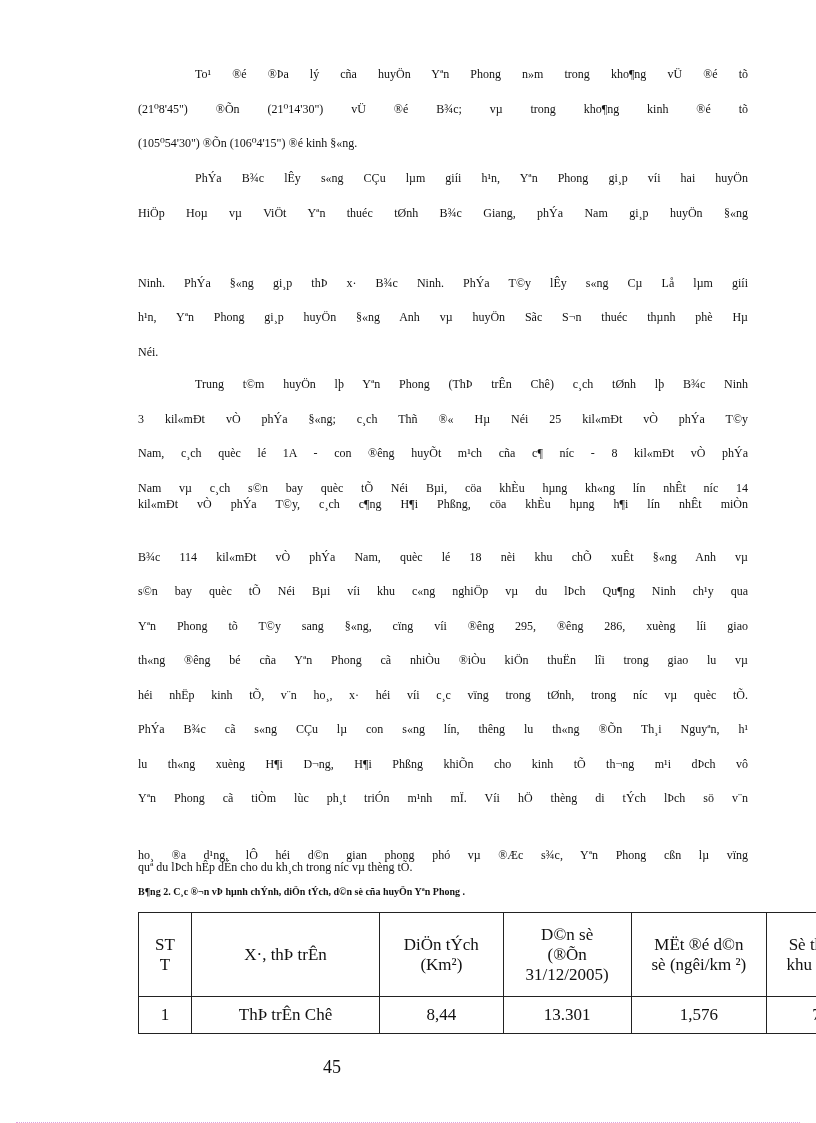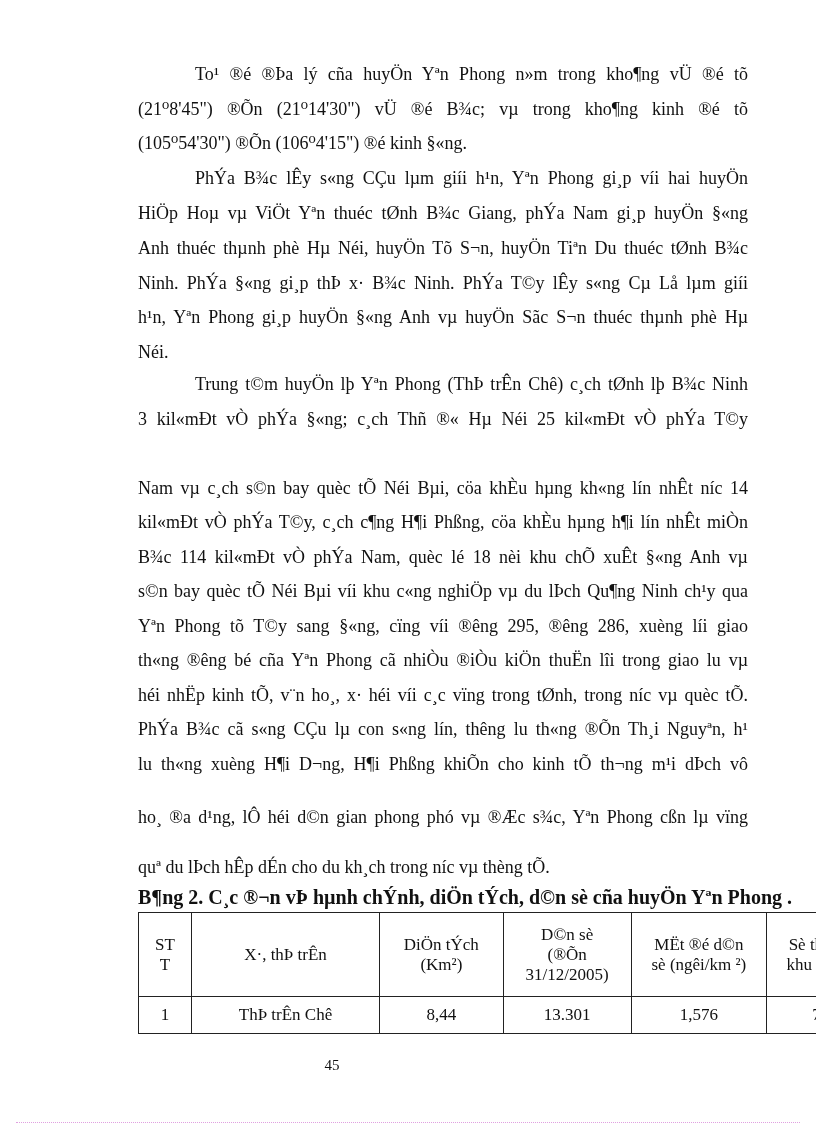--- a/index.html
+++ b/index.html
@@ -1,63 +1,64 @@
 <!DOCTYPE html>
 <html><head>
 <meta charset="utf-8">
 <style>
   html, body { margin: 0; padding: 0; background: #ffffff; }
   body { width: 816px; height: 1123px; position: relative; overflow: hidden;
          font-family: "Liberation Serif", "DejaVu Serif", serif; color: #111; }
   .page { position: absolute; left: 0; top: 0; width: 816px; height: 1123px; }
-  .line { position: absolute; left: 138px; width: 610px; font-size: 18px; line-height: 22px;
+  .line { position: absolute; left: 138px; width: 610px; font-size: 12px; line-height: 22px;
           white-space: nowrap; text-align: justify; text-align-last: justify; }
   .line.indent { left: 195px; width: 553px; }
   .line.last { text-align-last: left; }
-  .caption { position: absolute; left: 138px; top: 886px; font-size: 20px; font-weight: bold;
+  .caption { position: absolute; left: 138px; top: 886px; font-size: 10px; font-weight: bold;
              white-space: nowrap; text-align: right; }
   table.data { position: absolute; left: 138px; top: 912px; width: 729px; border-collapse: collapse;
                font-size: 17px; line-height: 20px; }
   table.data td, table.data th { border: 1.5px solid #222; text-align: center; vertical-align: middle;
                font-weight: normal; padding: 0 4px; }
   table.data tr.head { height: 84px; }
   table.data tr.row { height: 37px; }
   td.left { text-align: left; }
-  .pageno { position: absolute; left: 0; width: 664px; top: 1057px; text-align: center; font-size: 15px; }
+  .pageno { position: absolute; left: 0; width: 664px; top: 1057px; text-align: center; font-size: 18px; }
   .footer-rule { position: absolute; left: 16px; right: 16px; top: 1122px; height: 0;
                  border-top: 1px dotted #e0a0e0; }
 </style>
 </head>
 <body>
 
 <div class="page">
 
   <div class="line indent" style="top:63px">To¹ ®é ®Þa lý cña huyÖn Yªn Phong n»m trong kho¶ng vÜ ®é tõ</div>
   <div class="line" style="top:98px">(21⁰8'45") ®Õn (21⁰14'30") vÜ ®é B¾c; vµ trong kho¶ng kinh ®é tõ</div>
   <div class="line last" style="top:132px">(105⁰54'30") ®Õn (106⁰4'15") ®é kinh §«ng.</div>
 
   <div class="line indent" style="top:167px">PhÝa B¾c lÊy s«ng CÇu lµm giíi h¹n, Yªn Phong gi¸p víi hai huyÖn</div>
   <div class="line" style="top:202px">HiÖp Hoµ vµ ViÖt Yªn thuéc tØnh B¾c Giang, phÝa Nam gi¸p huyÖn §«ng</div>
-  <div class="line" style="top:237px">Anh thuéc thµnh phè Hµ Néi, huyÖn Tõ S¬n, huyÖn Tiªn Du thuéc tØnh B¾c</div>
   <div class="line" style="top:272px">Ninh. PhÝa §«ng gi¸p thÞ x· B¾c Ninh. PhÝa T©y lÊy s«ng Cµ Lå lµm giíi</div>
   <div class="line" style="top:306px">h¹n, Yªn Phong gi¸p huyÖn §«ng Anh vµ huyÖn Sãc S¬n thuéc thµnh phè Hµ</div>
   <div class="line last" style="top:341px">Néi.</div>
 
   <div class="line indent" style="top:373px">Trung t©m huyÖn lþ Yªn Phong (ThÞ trÊn Chê) c¸ch tØnh lþ B¾c Ninh</div>
   <div class="line" style="top:408px">3 kil«mÐt vÒ phÝa §«ng; c¸ch Thñ ®« Hµ Néi 25 kil«mÐt vÒ phÝa T©y</div>
+  <div class="line" style="top:442px">Nam, c¸ch quèc lé 1A - con ®êng huyÕt m¹ch cña c¶ n­íc - 8 kil«mÐt vÒ phÝa</div>
   <div class="line" style="top:477px">Nam vµ c¸ch s©n bay quèc tÕ Néi Bµi, cöa khÈu hµng kh«ng lín nhÊt n­íc 14</div>
-  <div class="line" style="top:511px">kil«mÐt vÒ phÝa T©y, c¸ch c¶ng H¶i Phßng, cöa khÈu hµng h¶i lín nhÊt miÒn</div>
+  <div class="line" style="top:493px">kil«mÐt vÒ phÝa T©y, c¸ch c¶ng H¶i Phßng, cöa khÈu hµng h¶i lín nhÊt miÒn</div>
   <div class="line" style="top:546px">B¾c 114 kil«mÐt vÒ phÝa Nam, quèc lé 18 nèi khu chÕ xuÊt §«ng Anh vµ</div>
   <div class="line" style="top:580px">s©n bay quèc tÕ Néi Bµi víi khu c«ng nghiÖp vµ du lÞch Qu¶ng Ninh ch¹y qua</div>
   <div class="line" style="top:615px">Yªn Phong tõ T©y sang §«ng, cïng víi ®êng 295, ®êng 286, xuèng l­íi giao</div>
   <div class="line" style="top:649px">th«ng ®êng bé cña Yªn Phong cã nhiÒu ®iÒu kiÖn thuËn lîi trong giao l­u vµ</div>
   <div class="line" style="top:684px">héi nhËp kinh tÕ, v¨n ho¸, x· héi víi c¸c vïng trong tØnh, trong n­íc vµ quèc tÕ.</div>
   <div class="line" style="top:718px">PhÝa B¾c cã s«ng CÇu lµ con s«ng lín, thêng l­u th«ng ®Õn Th¸i Nguyªn, h¹</div>
   <div class="line" style="top:753px">l­u th«ng xuèng H¶i D­¬ng, H¶i Phßng khiÕn cho kinh tÕ th­¬ng m¹i dÞch vô</div>
-  <div class="line" style="top:806px">ho¸ ®a d¹ng, lÔ héi d©n gian phong phó vµ ®Æc s¾c, Yªn Phong cßn lµ vïng</div>
+  <div class="line" style="top:787px">Yªn Phong cã tiÒm lùc ph¸t triÓn m¹nh mÏ. Víi hÖ thèng di tÝch lÞch sö v¨n</div>
+  <div class="line" style="top:844px">ho¸ ®a d¹ng, lÔ héi d©n gian phong phó vµ ®Æc s¾c, Yªn Phong cßn lµ vïng</div>
   <div class="line last" style="top:856px">quª du lÞch hÊp dÉn cho du kh¸ch trong n­íc vµ thèng tÕ.</div>
 
   <div class="caption">B¶ng 2. C¸c ®¬n vÞ hµnh chÝnh, diÖn tÝch, d©n sè cña huyÖn Yªn Phong .</div>
 
   <table class="data">
     <colgroup>
       <col style="width:45px">
       <col style="width:160px">
       <col style="width:105px">
       <col style="width:109px">

